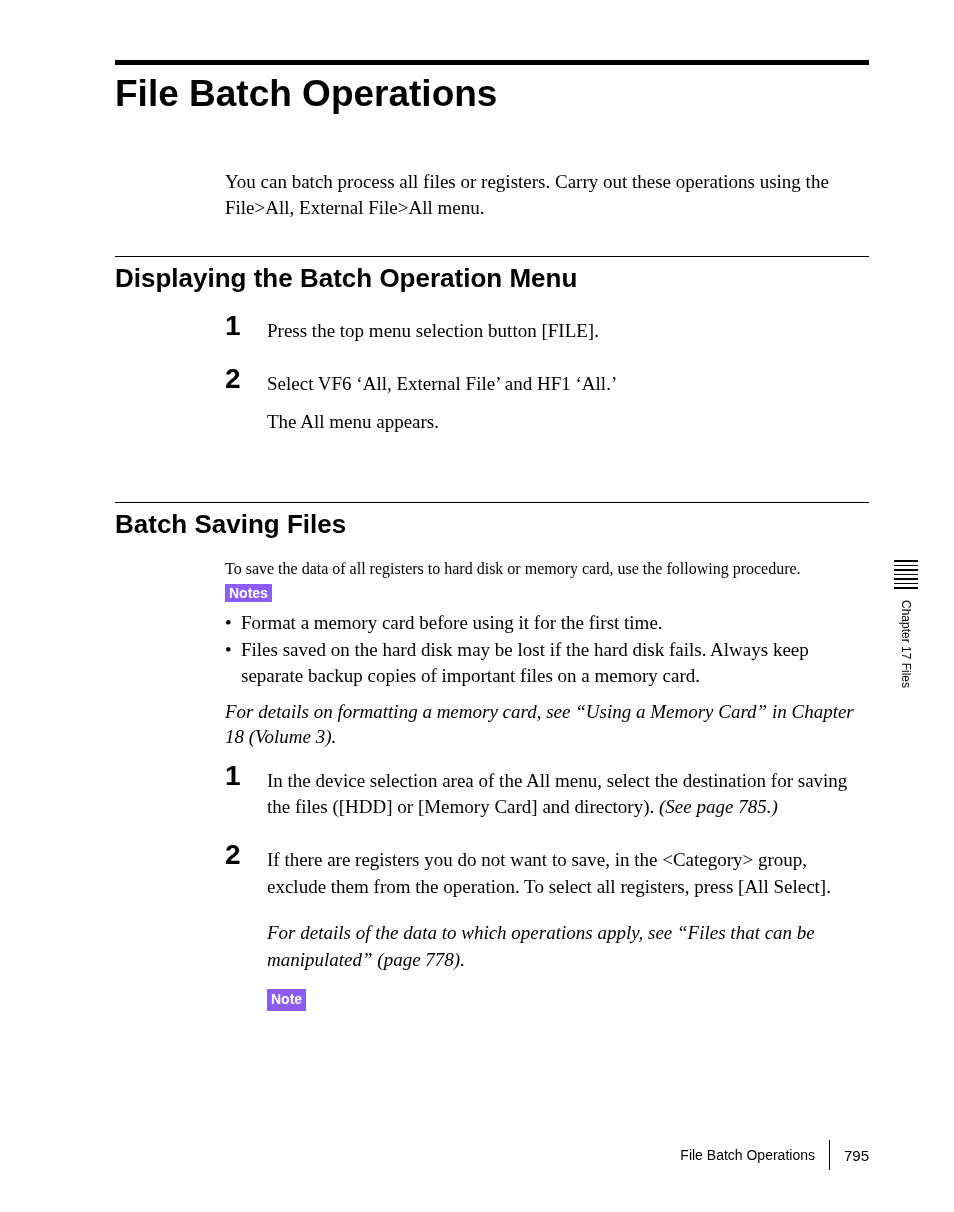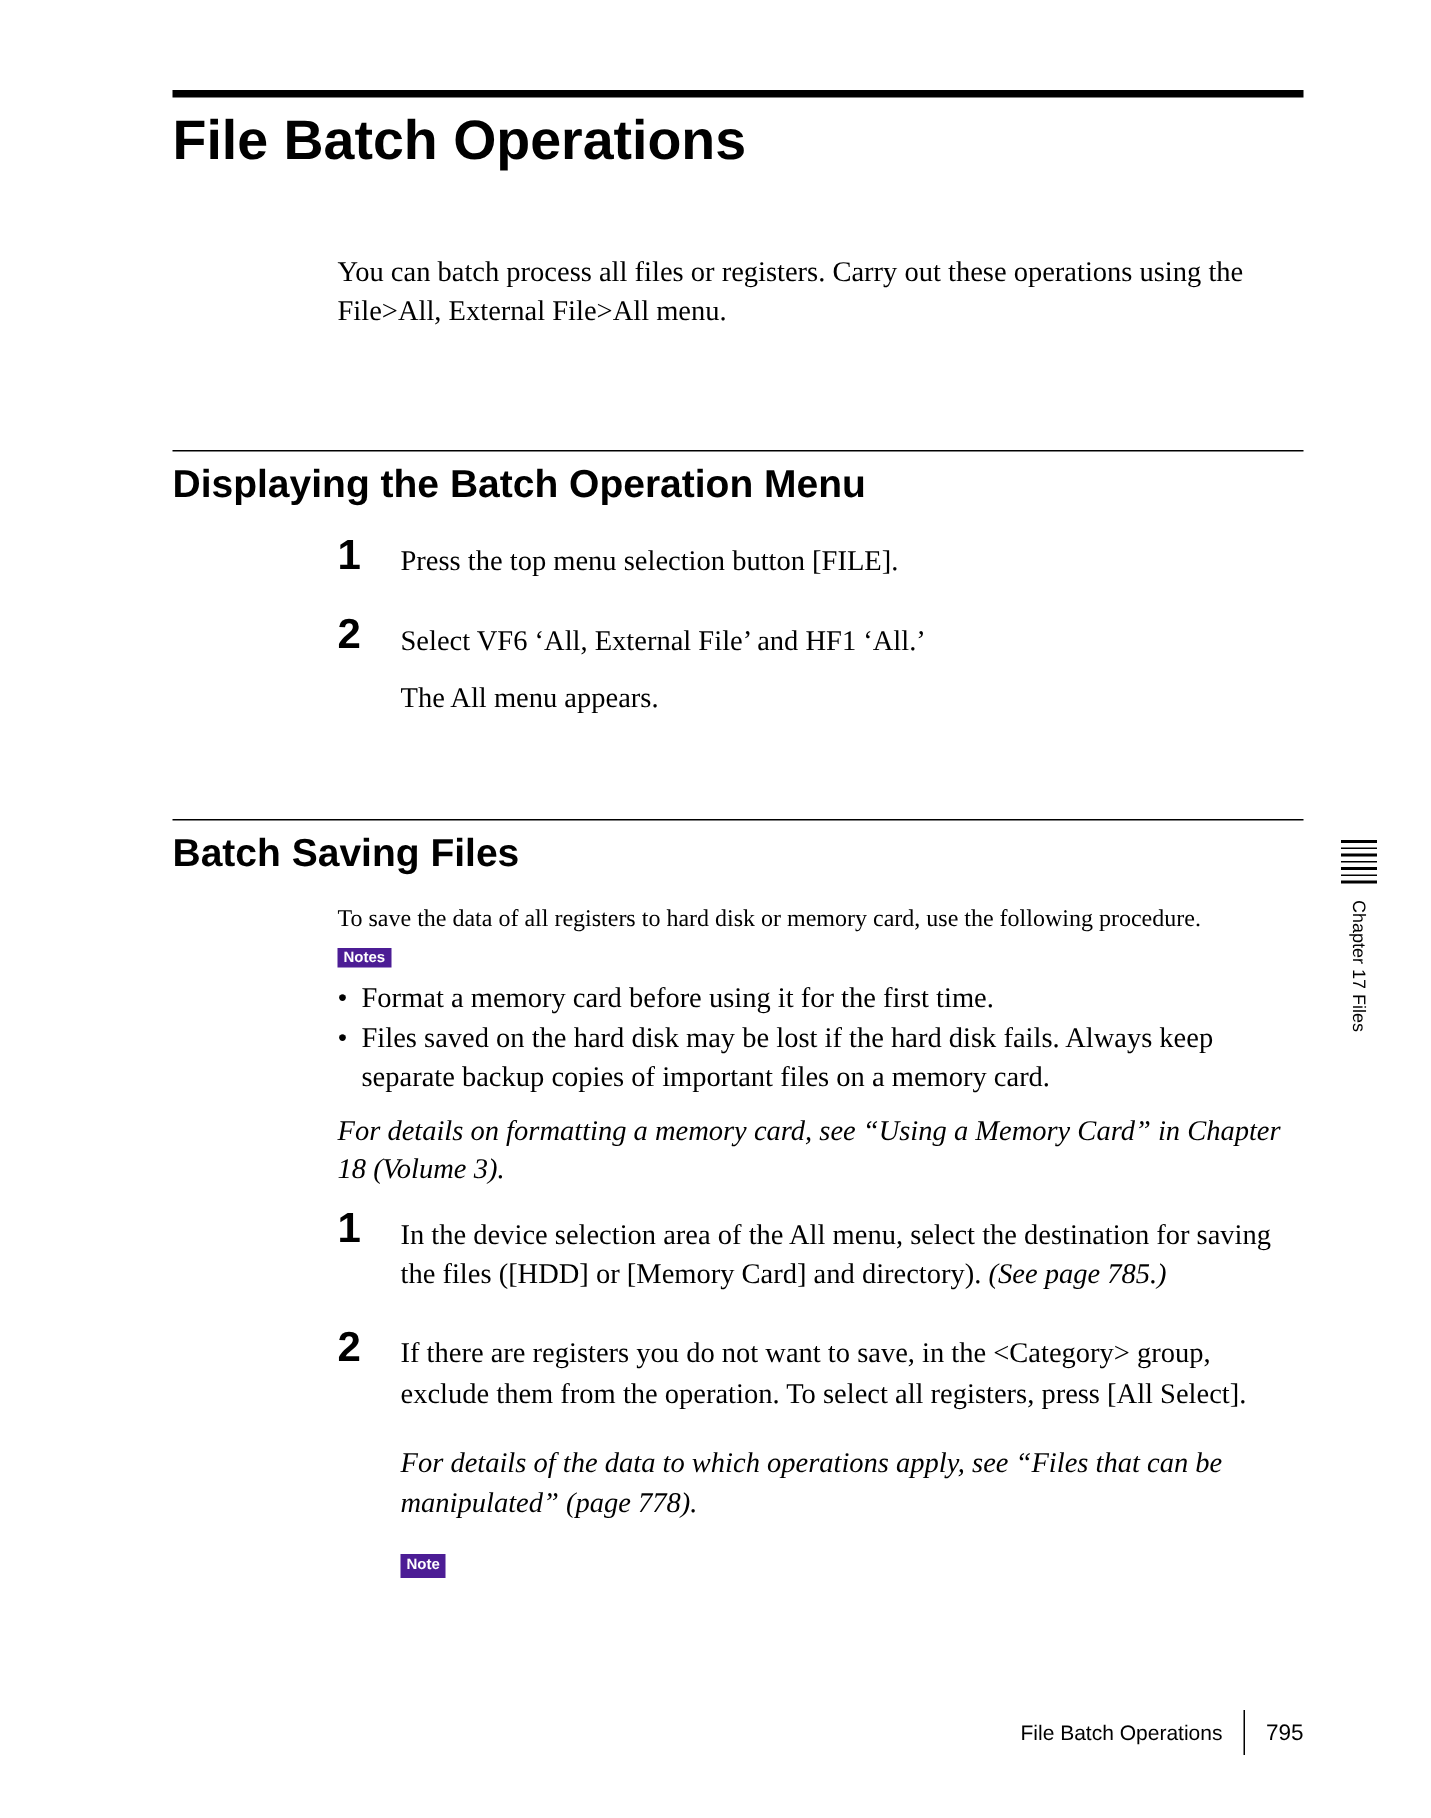--- a/index.html
+++ b/index.html
@@ -20,21 +20,21 @@
     .main-title {
       font-family: Arial, Helvetica, sans-serif;
       font-weight: bold;
       font-size: 37px;
       margin-bottom: 54px;
     }
     .intro-text {
       font-size: 19px;
       line-height: 1.35;
       margin-left: 110px;
-      margin-bottom: 80px;
+      margin-bottom: 36px;
     }
     .section-rule {
       height: 1px;
       background: #000;
       margin-bottom: 6px;
     }
     .section-title {
       font-family: Arial, Helvetica, sans-serif;
       font-weight: bold;
       font-size: 26px;
@@ -53,25 +53,25 @@
     .step-body p { margin-bottom: 12px; font-family: Liberation Serif, serif; }
     .step-follow { margin-top: 8px; }
     .body-copy {
       font-size: 16px;
       line-height: 1.35;
       margin-left: 110px;
       margin-bottom: 4px;
     }
     .notes-label, .note-label {
       display: inline-block;
-      background: #4c1d95;
+      background: #8b5cf6;
       color: #fff;
       font-family: Arial, Helvetica, sans-serif;
       font-weight: bold;
-      font-size: 10px;
+      font-size: 14px;
       padding: 1px 4px 1px 4px;
       margin-bottom: 2px;
     }
     .notes-block { margin-left: 110px; margin-bottom: 6px; }
     .bullets { margin-left: 110px; list-style: none; font-size: 19px; line-height: 1.35; margin-bottom: 10px; }
     .bullets li { position: relative; padding-left: 16px; margin-bottom: 2px; }
     .bullets li::before { content: "•"; position: absolute; left: 0; }
     .italic-ref { font-style: italic; font-size: 19px; margin-left: 110px; line-height: 1.35; margin-bottom: 12px; }
     .step-italic { font-style: italic; }
     .note-inner { margin-top: 20px; }

